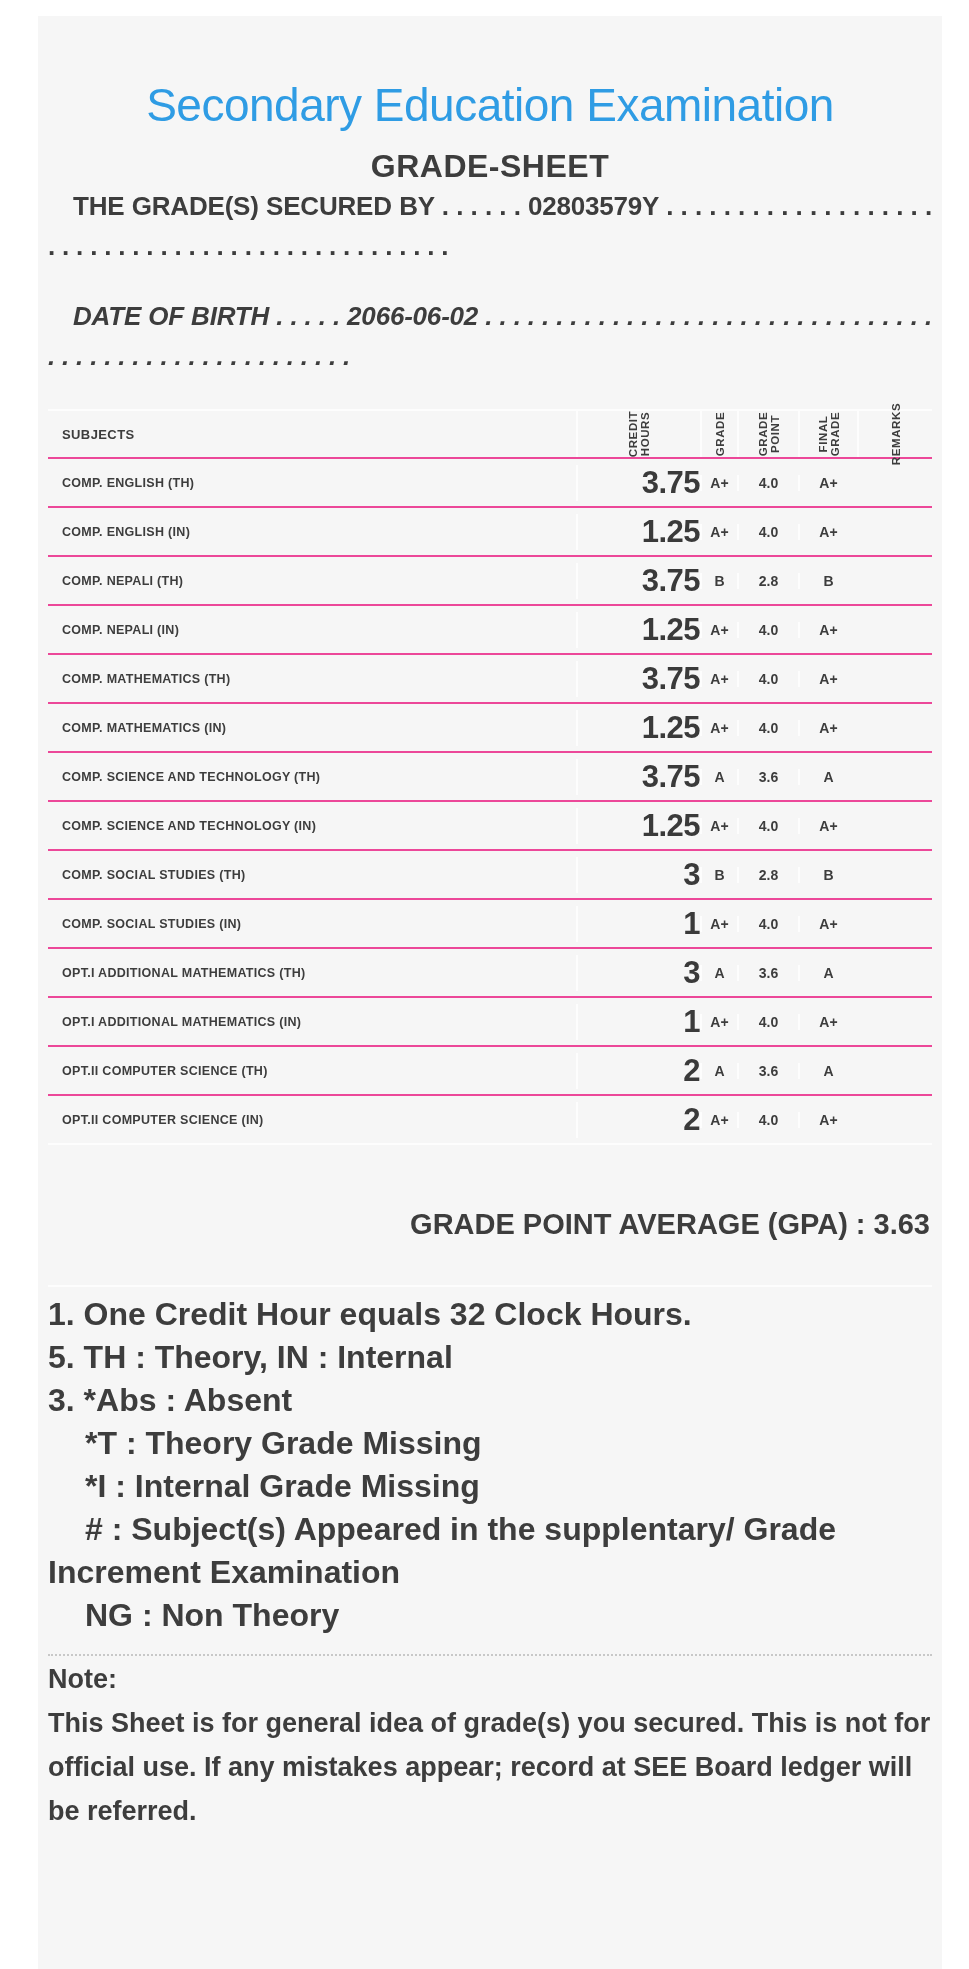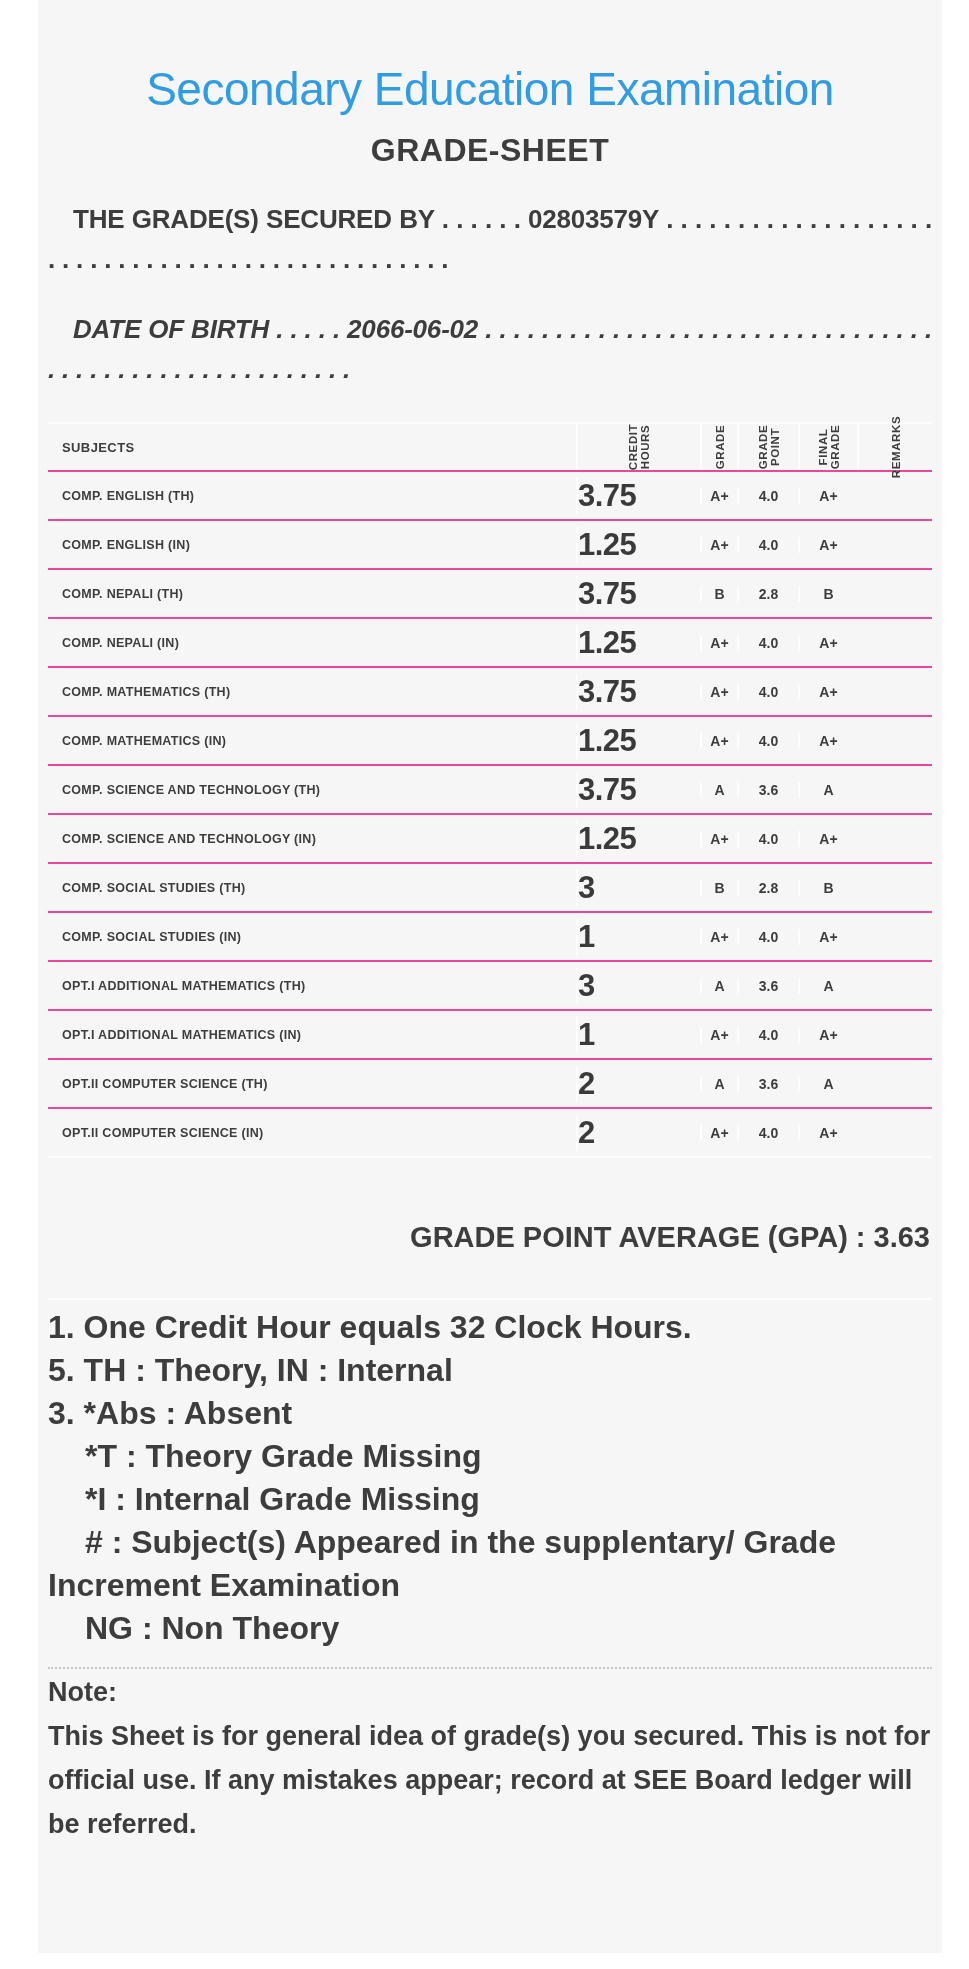--- a/index.html
+++ b/index.html
@@ -6,21 +6,21 @@
   html, body {
     width: 969px; height: 1969px;
     background: #ffffff;
     font-family: "Liberation Sans", "DejaVu Sans", sans-serif;
     color: #3d3d3d;
     overflow: hidden;
     position: relative;
   }
   .card {
     position: absolute;
-    left: 38px; top: 0;
+    left: 38px; top: 16px;
     width: 904px; height: 1953px;
     background: #f6f6f6;
   }
   .inner { padding: 0 10px; }
 
   .title {
     margin-top: 62px;
     text-align: center;
     font-size: 46px;
     line-height: 54px;
@@ -39,21 +39,21 @@
   .para {
     font-size: 26px;
     font-weight: 700;
     line-height: 40px;
     text-align: justify;
     text-indent: 25px;
     height: 80px;
     overflow: hidden;
     letter-spacing: -0.2px;
   }
-  .para.p1 { margin-top: 29px; }
+  .para.p1 { }
   .para.p2 { margin-top: 30px; font-style: italic; }
   .para.p3 { margin-top: 25px; }
 
   
   .gtable { margin-top: 33px; border-top: 2px solid #fdfdfd; border-bottom: 2px solid #fdfdfd; }
   .thead, .trow {
     display: grid;
     grid-template-columns: 528px 124px 37px 61px 59px 1fr;
   }
   .thead { height: 46px; position: relative; z-index: 1; }
@@ -73,21 +73,21 @@
     letter-spacing: 0.6px;
     line-height: 12px;
     white-space: pre-line;
     text-align: center;
   }
   .subject-cell {
     padding-left: 14px;
     font-size: 12.5px; font-weight: 700; letter-spacing: 0.3px;
   }
   .credit-cell {
-    text-align: left;
+    text-align: right;
     font-size: 31px; font-weight: 700; letter-spacing: -0.5px;
     color: #3a3a3a;
   }
   .small-cell { text-align: center; font-size: 14px; font-weight: 700; }
 
   
   .gpa {
     margin-top: 62px;
     text-align: right;
     font-size: 29px; line-height: 34px; font-weight: 700;

